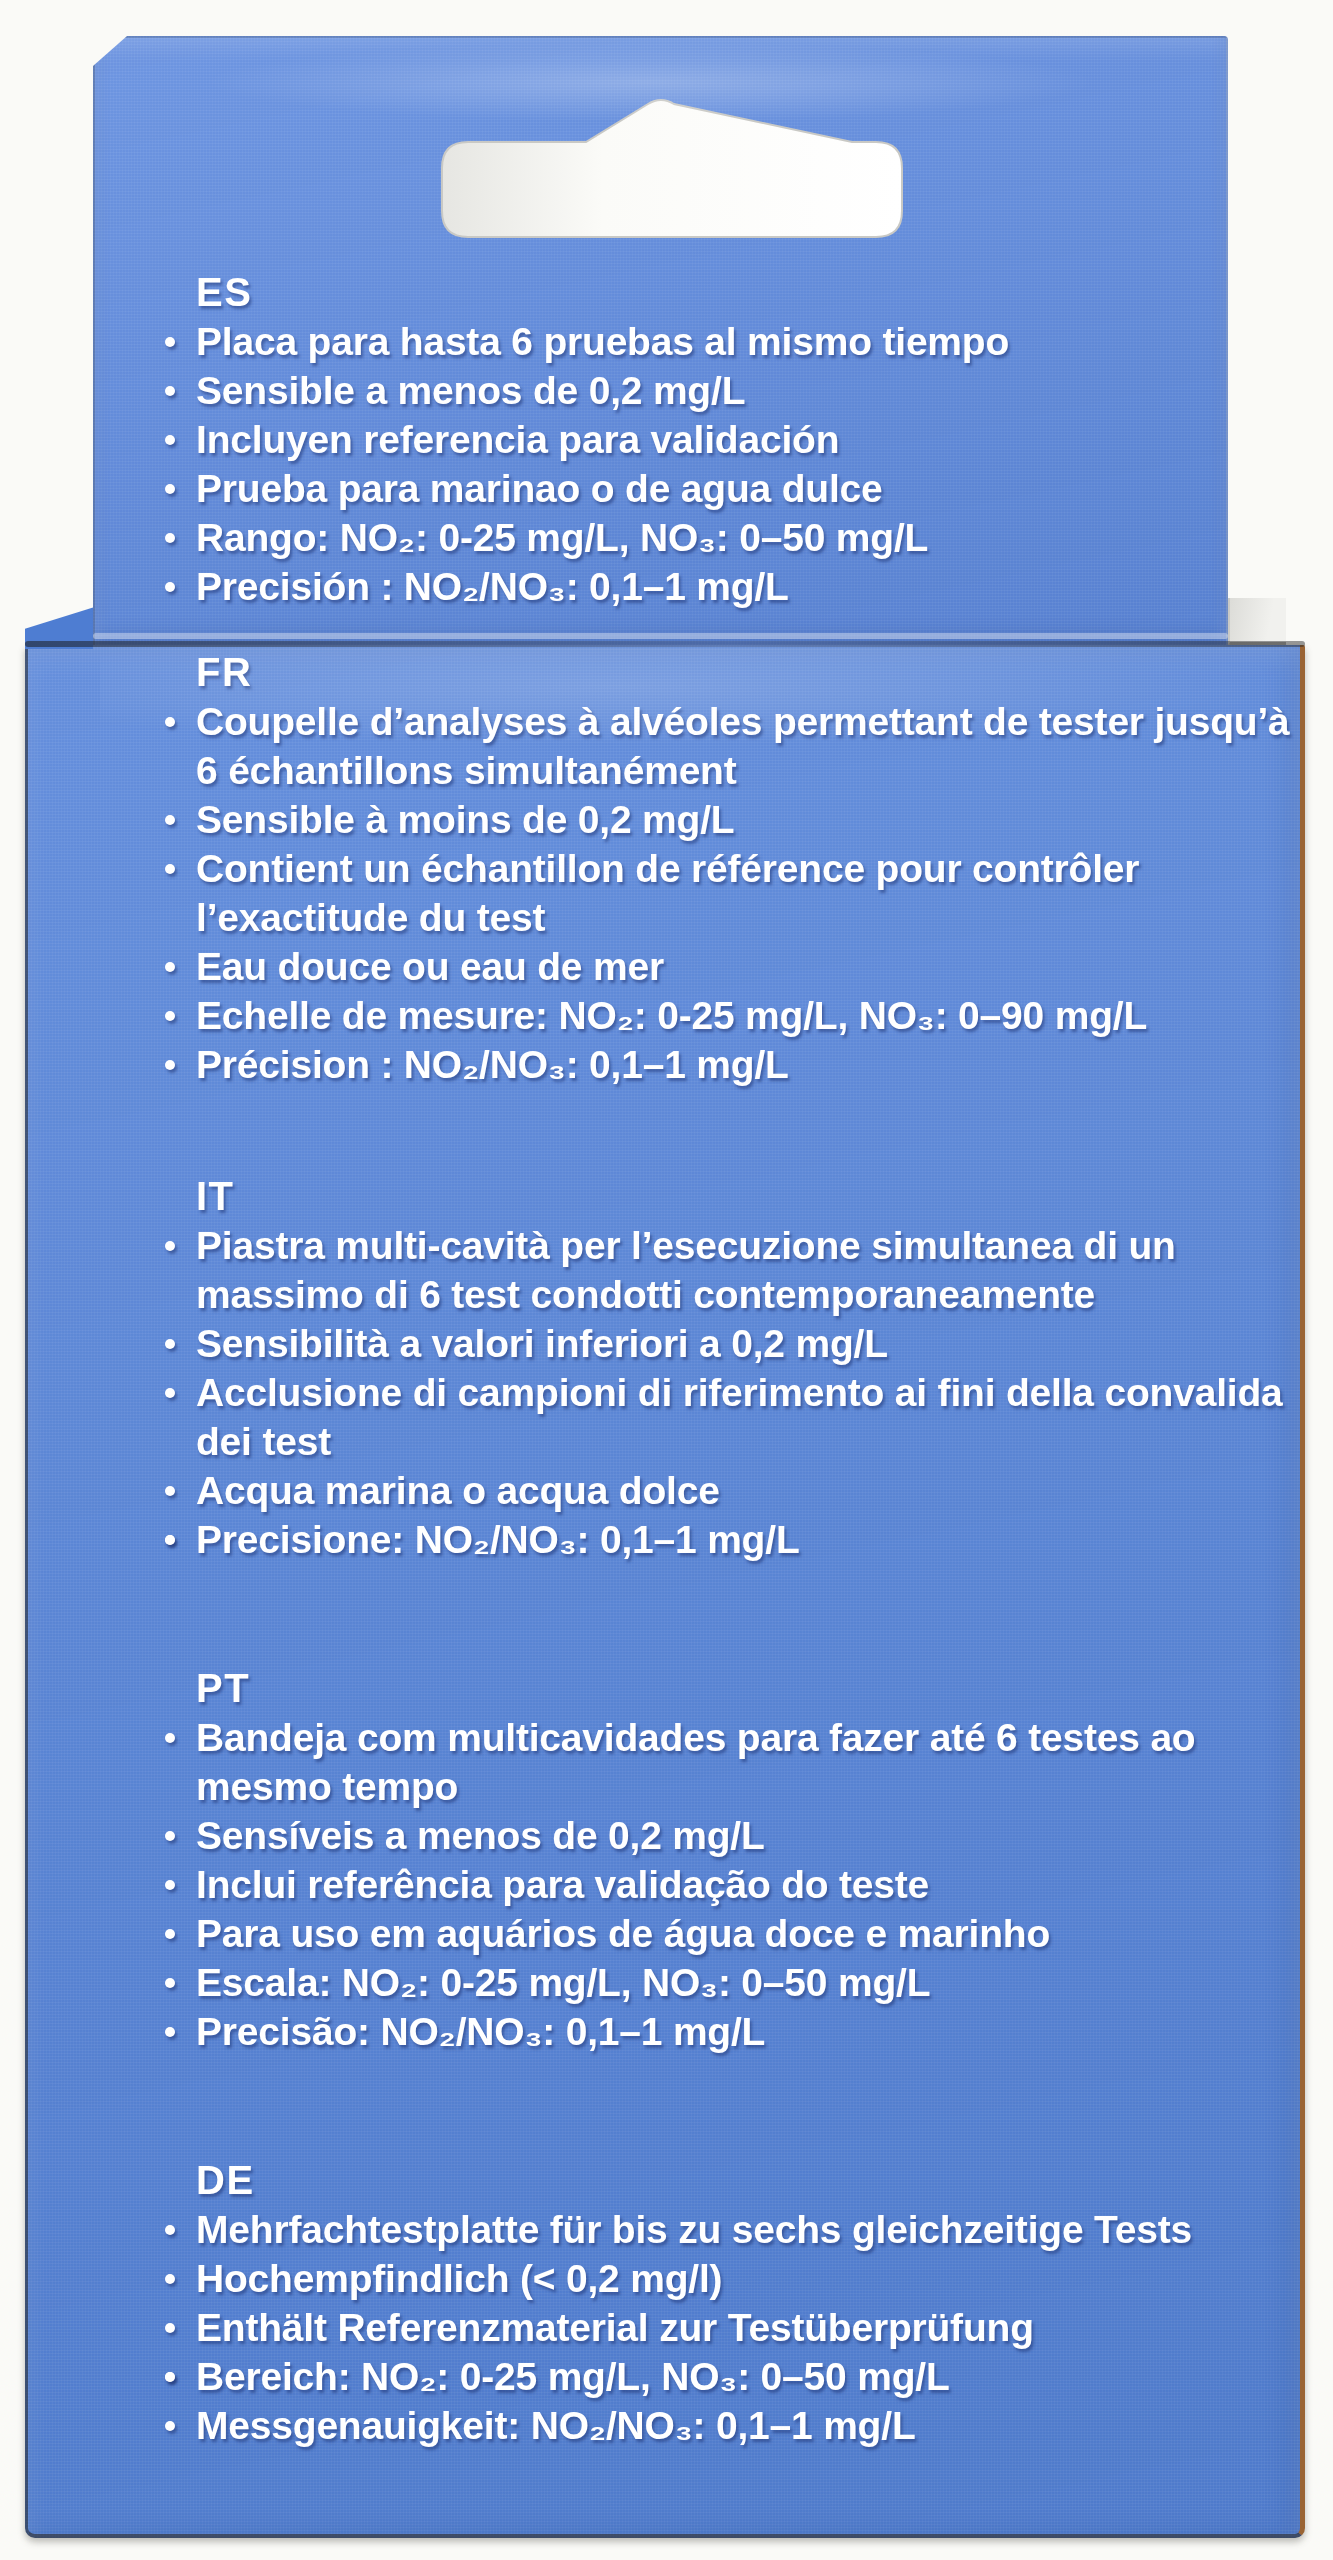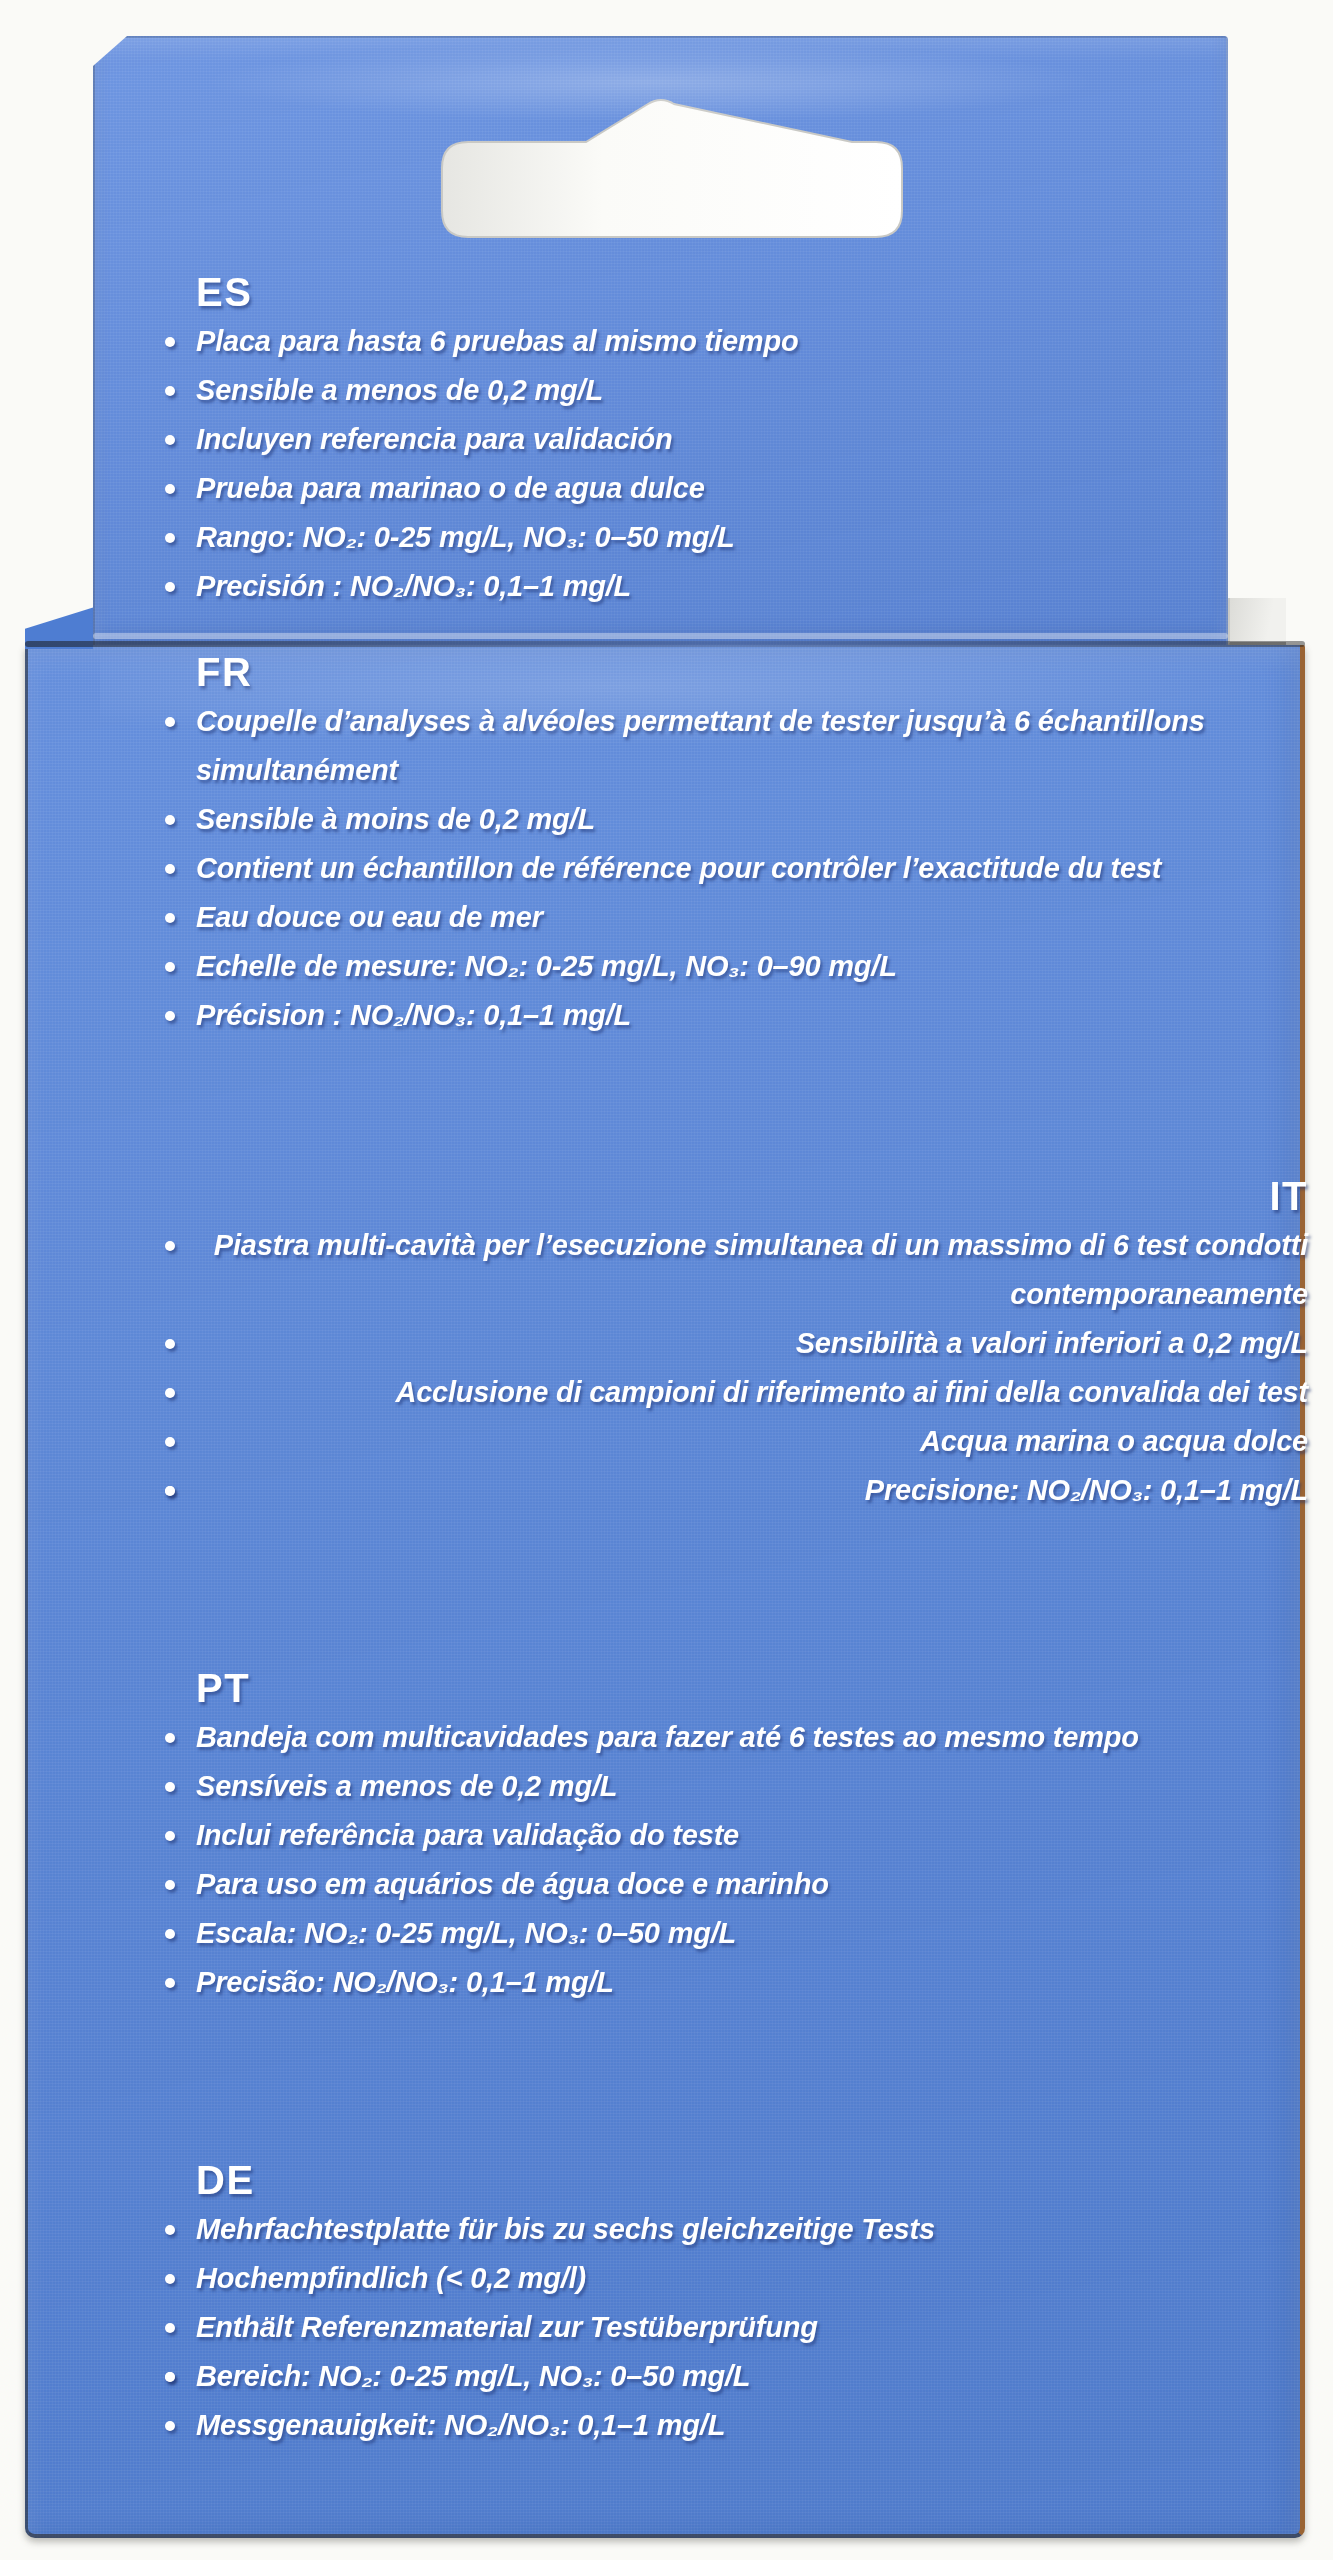--- a/index.html
+++ b/index.html
@@ -84,36 +84,35 @@
   .gloss-fold{
     left:100px;top:648px;width:1150px;height:95px;
     background:radial-gradient(ellipse at 45% 40%, rgba(255,255,255,0.16), rgba(255,255,255,0) 75%);
   }
 
   
   .text-layer{position:absolute;left:158px;top:0;width:1150px;z-index:4;}
   .lang-section{position:absolute;left:0;width:100%;}
   .sec-es{top:268px;}
   .sec-fr{top:648px;}
-  .sec-it{top:1172px;text-align:right;}
+  .sec-it{top:1172px;}
   .sec-pt{top:1664px;}
   .sec-de{top:2108px;margin-top:48px;}
   .lang-section h2{
     margin:0 0 0 38px;
     font-size:40px;line-height:49px;font-weight:700;
     letter-spacing:1.5px;color:var(--text-white);
     text-shadow:2px 3px 3px rgba(25,45,110,0.5);
   }
   .lang-section ul{margin:0;padding:0;list-style:none;}
   .lang-section li{
     position:relative;padding-left:38px;
-    font-size:29px;line-height:49px;font-weight:700;
+    font-size:39px;line-height:49px;font-weight:700;
     letter-spacing:-0.2px;color:var(--text-white);
     text-shadow:2px 3px 3px rgba(25,45,110,0.5);
-    font-style:italic;
   }
   .dot{
     position:absolute;left:7px;top:20px;width:10px;height:10px;
     border-radius:50%;background:var(--text-white);
     box-shadow:2px 3px 3px rgba(25,45,110,0.5);
   }
 </style>
 </head>
 <body>
 

